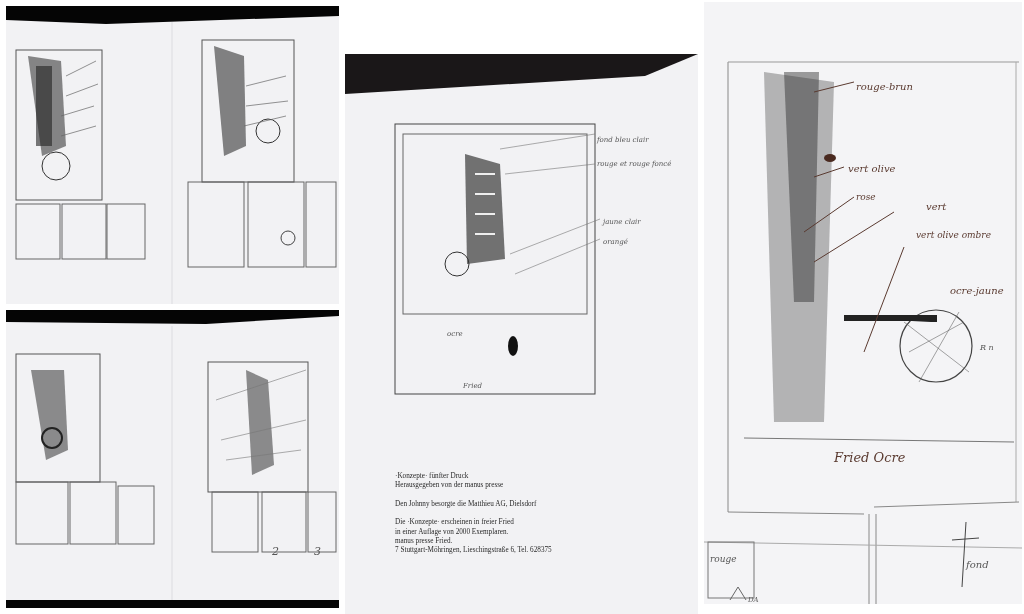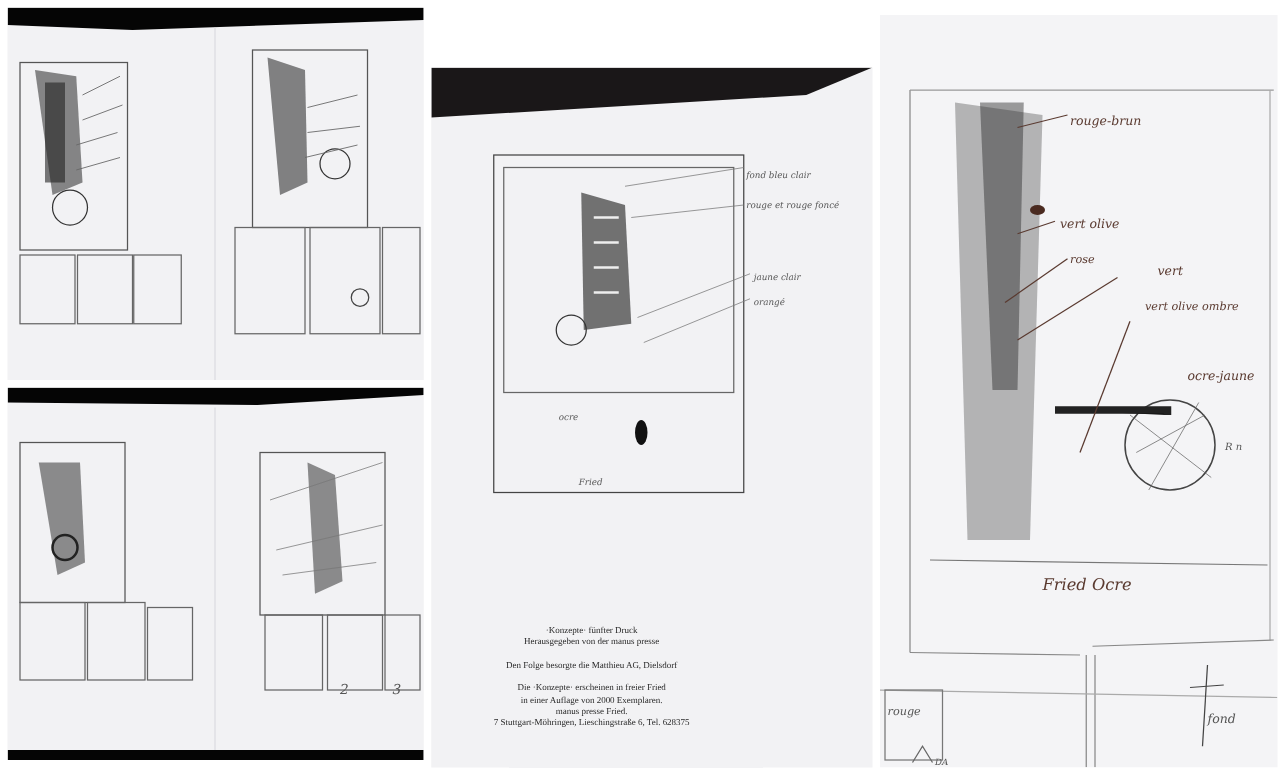--- a/index.html
+++ b/index.html
@@ -1,19 +1,19 @@
 <!DOCTYPE html>
 <html><head>
 <meta charset="utf-8">
 <style>
   html,body{margin:0;padding:0;background:#ffffff;}
   body{width:1024px;height:614px;position:relative;overflow:hidden;font-family:"Liberation Serif",serif;}
   .photo{position:absolute;overflow:hidden;background:#f2f2f4;}
   .photo svg{position:absolute;left:0;top:0;}
-  .colophon{position:absolute;left:50px;top:446px;font-size:7.2px;line-height:9.4px;color:#2a2a2a;font-family:"Liberation Serif",serif;text-align:center;}
+  .colophon{position:absolute;left:50px;top:418px;font-size:7.2px;line-height:9.4px;color:#2a2a2a;font-family:"Liberation Serif",serif;}
   .colophon p{margin:0 0 9px 0;}
   .colophon span{display:block;}
   .hand{font-family:"DejaVu Serif",serif;font-style:italic;fill:#5a3a30;}
   .hand-g{font-family:"DejaVu Serif",serif;font-style:italic;fill:#555;}
 </style>
 </head>
 <body>
 
 <div class="photo" style="left:6px;top:6px;width:333px;height:298px;">
   <svg width="333" height="298" viewBox="0 0 333 298">
@@ -76,32 +76,32 @@
     <text x="258" y="190" class="hand-g" font-size="7">orangé</text>
     <text x="102" y="282" class="hand-g" font-size="7">ocre</text>
     <text x="118" y="334" class="hand-g" font-size="7">Fried</text>
   </svg>
   <div class="colophon">
     <p>
         <span>·Konzepte· fünfter Druck</span>
         <span>Herausgegeben von der manus presse</span>
       </p>
     <p>
-        <span>Den Folge besorgte die Matthieu AG, Dielsdorf</span>
+        <span>Den Johnny besorgte die Matthieu AG, Dielsdorf</span>
       </p>
     <p>
         <span>Die ·Konzepte· erscheinen in freier Fried</span>
         <span>in einer Auflage von 2000 Exemplaren.</span>
         <span>manus presse Fried.</span>
         <span>7 Stuttgart-Möhringen, Lieschingstraße 6, Tel. 628375</span>
       </p>
   </div>
 </div>
 
-<div class="photo" style="left:704px;top:12px;width:318px;height:602px;background:#f4f4f6;">
+<div class="photo" style="left:704px;top:2px;width:318px;height:602px;background:#f4f4f6;">
   <svg width="318" height="602" viewBox="0 0 318 602">
     <line x1="24" y1="60" x2="24" y2="510" stroke="#888"></line>
     <line x1="24" y1="60" x2="315" y2="60" stroke="#999"></line>
     <line x1="312" y1="60" x2="312" y2="500" stroke="#aaa"></line>
     <path d="M60 70 L70 420 L120 420 L130 80 Z" fill="#3a3a3a" opacity="0.35"></path>
     <path d="M80 70 L90 300 L110 300 L115 70 Z" fill="#2a2a2a" opacity="0.45"></path>
     <ellipse cx="126" cy="156" rx="6" ry="4" fill="#4a2a20"></ellipse>
     <circle cx="232" cy="344" r="36" fill="none" stroke="#444" stroke-width="1.2"></circle>
     <path d="M200 320 L265 370 M205 350 L260 320 M215 380 L255 310" stroke="#666" stroke-width="0.6"></path>
     <path d="M140 316 L230 316 L230 320" stroke="#222" stroke-width="6"></path>

